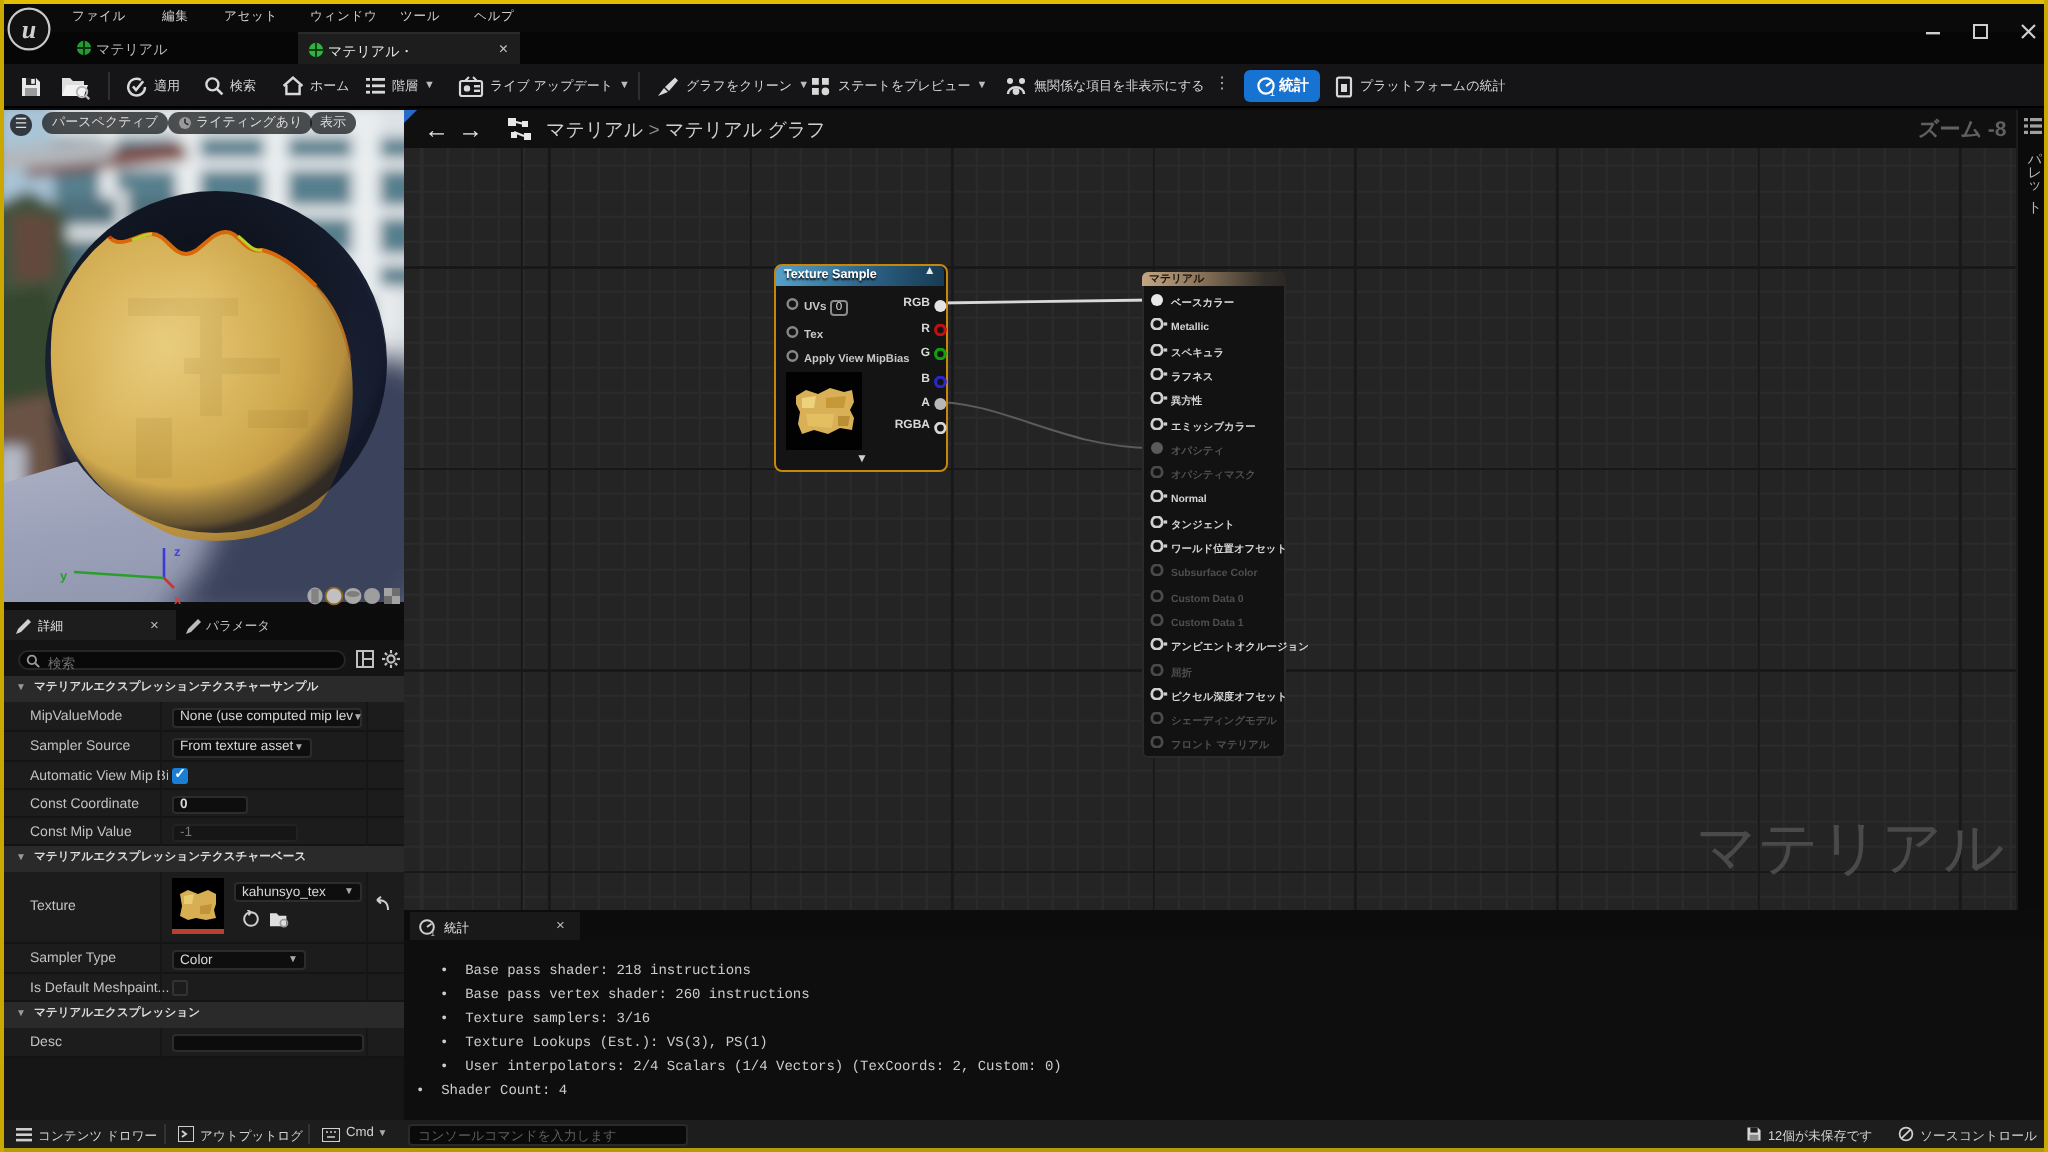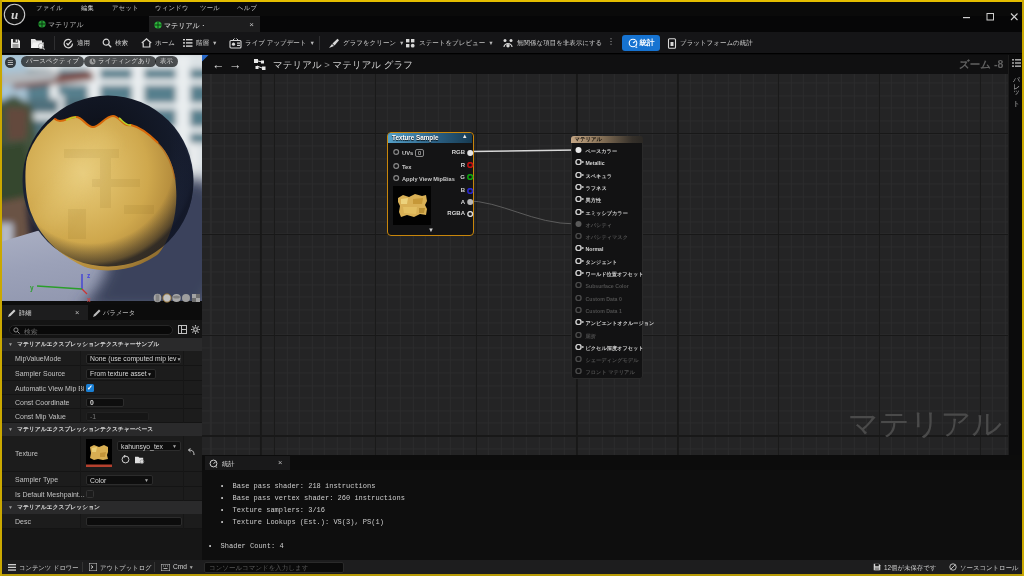--- a/index.html
+++ b/index.html
@@ -570,20 +570,21 @@
           <text x="7" y="10" font-size="4.5" fill="#cfcfcf">1</text>
         </svg>
   <span class="abs" style="left:17px;top:3.5px;font-size:6.3px;color:#e0e0e0">統計</span>
   <span class="abs" style="left:73px;top:2px;font-size:7.5px;color:#bbb">×</span>
  </div>
  <div class="abs" style="left:0;top:15px;width:820px;height:90px;background:#0e0e0e;font-family:'Liberation Mono',monospace;font-size:7px;color:#cccccc">
   <div class="abs" style="left:18px;top:12px">•&nbsp; Base pass shader: 218 instructions</div>
   <div class="abs" style="left:18px;top:24px">•&nbsp; Base pass vertex shader: 260 instructions</div>
   <div class="abs" style="left:18px;top:36px">•&nbsp; Texture samplers: 3/16</div>
   <div class="abs" style="left:18px;top:48px">•&nbsp; Texture Lookups (Est.): VS(3), PS(1)</div>
+  <div class="abs" style="left:18px;top:60px">•&nbsp; User interpolators: 2/4 Scalars (1/4 Vectors) (TexCoords: 2, Custom: 0)</div>
   <div class="abs" style="left:6px;top:72px">•&nbsp; Shader Count: 4</div>
  </div>
 </div>
 <div id="statusbar">
  <svg class="abs" style="left:6px;top:4px" width="8" height="7" viewBox="0 0 8 7">
         <g fill="#cfcfcf">
           <rect x="0" y="0" width="8" height="1.3"></rect>
           <rect x="0" y="2.7" width="8" height="1.3"></rect>
           <rect x="0" y="5.4" width="8" height="1.3"></rect>
         </g>

